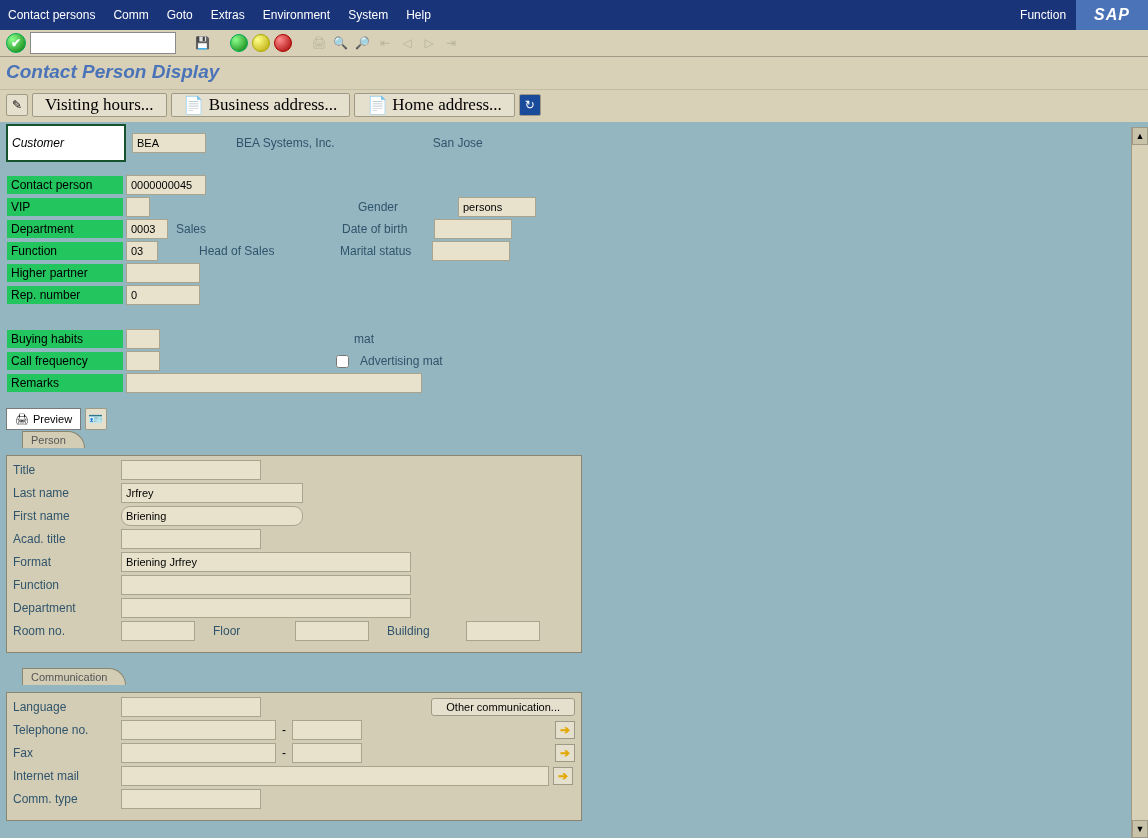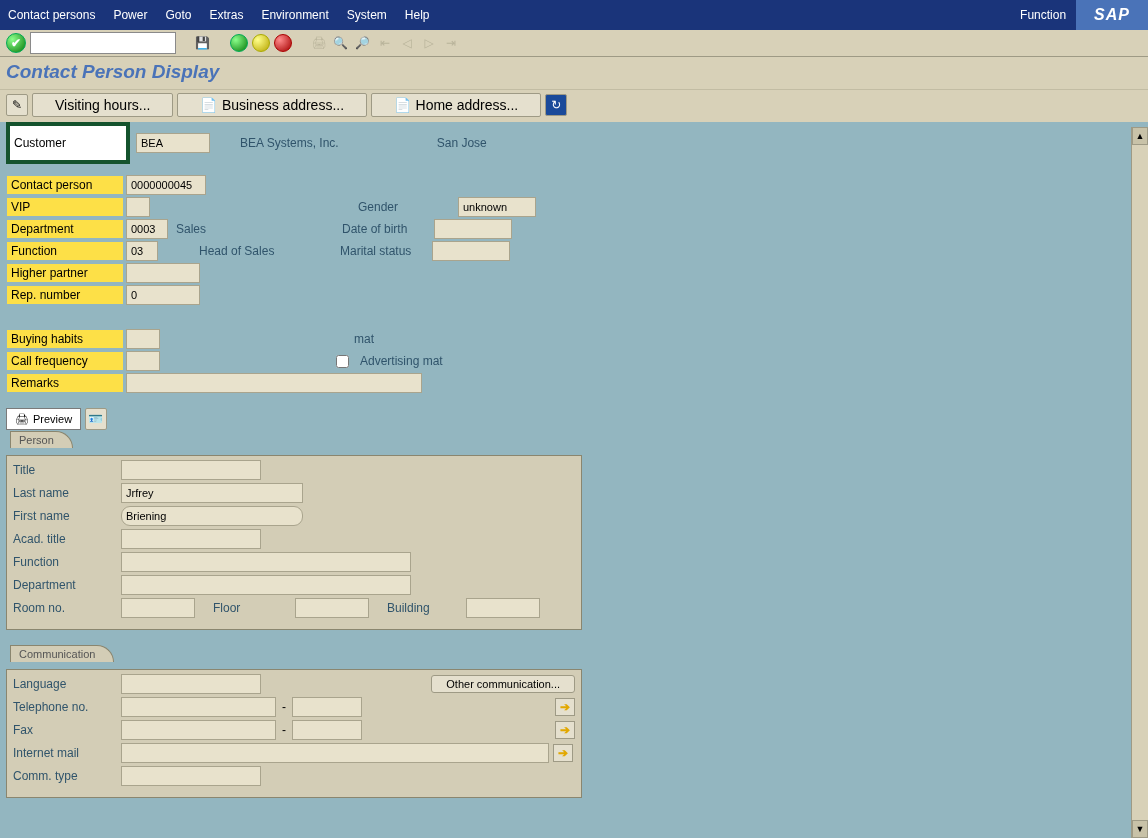--- a/index.html
+++ b/index.html
@@ -16,51 +16,51 @@
   .tb-sep{width:10px;}
   .green-check{width:18px;height:18px;border-radius:50%;background:radial-gradient(circle at 30% 30%,#8bff8b,#097a09);border:1px solid #0a5;display:flex;align-items:center;justify-content:center;color:#fff;font-weight:bold;}
   .round{border-radius:50%;width:16px;height:16px;}
   .r-green{background:radial-gradient(circle at 30% 30%,#8bff8b,#097a09);border:1px solid #0a5;}
   .r-yellow{background:radial-gradient(circle at 30% 30%,#ffff8b,#b7a400);border:1px solid #aa0;}
   .r-red{background:radial-gradient(circle at 30% 30%,#ff8b8b,#a40000);border:1px solid #a00;}
   
   .page-title{background:#d8d1b8;padding:4px 6px 6px 6px;font-size:19px;font-weight:bold;font-style:italic;color:#4a73b8;}
   
   .app-toolbar{background:#d8d1b8;padding:3px 6px 5px 6px;border-top:1px solid #c2bca3;display:flex;align-items:center;gap:4px;}
-  .app-btn{background:#e5e0ce;border:1px solid #9e9a85;border-radius:2px;padding:2px 22px;cursor:pointer;display:inline-flex;align-items:center;gap:4px;height:18px;font-size:14px;}
+  .app-btn{background:#e5e0ce;border:1px solid #9e9a85;border-radius:2px;padding:2px 12px;cursor:pointer;display:inline-flex;align-items:center;gap:4px;height:18px;font-size:17px;font-family:Liberation Serif, serif;}
   .icon-btn{background:#e5e0ce;border:1px solid #9e9a85;border-radius:2px;width:20px;height:20px;display:inline-flex;align-items:center;justify-content:center;cursor:pointer;}
   
   .content{padding:10px 6px;}
   .row{display:flex;align-items:center;height:22px;}
-  .lbl{background:#fde047;border:1px solid #93b6c0;padding:2px 4px;display:inline-flex;align-items:center;}
-  .lbl-boxed{background:#fff;border:4px solid #14532d;padding:10px 4px;display:inline-flex;align-items:center;}
+  .lbl{background:#22c55e;border:1px solid #93b6c0;padding:2px 4px;display:inline-flex;align-items:center;}
+  .lbl-boxed{background:#fff;border:2px solid #14532d;padding:10px 4px;display:inline-flex;align-items:center;font-style:italic;}
   .fld{background:#e8e2cc;border:1px solid #a9a48d;padding:0 4px;height:18px;display:inline-flex;align-items:center;font-size:11px;}
   .static{color:#30546b;padding-left:8px;}
   
   .tabbox{background:#d3cdb6;border:1px solid #8a866f;margin-top:8px;width:574px;}
-  .tabtitle{display:inline-block;background:#d3cdb6;border:1px solid #8a866f;border-bottom:none;border-radius:0 18px 0 0;padding:2px 18px 2px 8px;font-size:11px;color:#555;position:relative;top:1px;margin-left:4px;}
+  .tabtitle{display:inline-block;background:#d3cdb6;border:1px solid #8a866f;border-bottom:none;border-radius:0 18px 0 0;padding:2px 18px 2px 8px;font-size:11px;color:#555;position:relative;top:1px;margin-left:16px;}
   .tabbody{padding:4px 6px 8px 6px;}
   .trow{display:flex;align-items:center;margin-bottom:3px;}
   .tlbl{color:#30546b;width:108px;}
   
   .prev-bar{margin-top:14px;display:flex;gap:4px;}
   .prev-btn{background:#fff;border:1px solid #7a7a7a;padding:2px 8px;cursor:pointer;display:inline-flex;align-items:center;gap:4px;font-size:11px;}
   .other-btn{background:#e5e0ce;border:1px solid #9e9a85;border-radius:3px;padding:2px 14px;font-size:11px;cursor:pointer;}
   .more-btn{width:18px;height:16px;background:#e5e0ce;border:1px solid #9e9a85;display:inline-flex;align-items:center;justify-content:center;cursor:pointer;margin-left:4px;}
   .arrow-rt{color:#e2a800;font-weight:bold;}
   
   .vsb{position:absolute;right:0;top:127px;bottom:0;width:16px;background:#d8d1b8;border-left:1px solid #9e9a85;display:flex;flex-direction:column;justify-content:space-between;}
   .vsb .arr{height:16px;background:#c8c2a8;border:1px solid #9e9a85;display:flex;align-items:center;justify-content:center;font-size:9px;cursor:pointer;}
 </style>
 </head>
 <body>
 
 <div class="menubar">
   <span class="menu-item">Contact persons</span>
-  <span class="menu-item">Power</span>
+  <span class="menu-item">Comm</span>
   <span class="menu-item">Goto</span>
   <span class="menu-item">Extras</span>
   <span class="menu-item">Environment</span>
   <span class="menu-item">System</span>
   <span class="menu-item">Help</span>
   <div class="right">
     <span>Function</span>
     <div class="sap-logo">SAP</div>
   </div>
 </div>
@@ -118,21 +118,21 @@
   <div style="height:20px;"></div>
 
   <div class="row">
     <span class="lbl" style="width:108px;">Contact person</span>
     <span class="fld" style="width:70px;margin-left:2px;">0000000045</span>
   </div>
   <div class="row">
     <span class="lbl" style="width:108px;">VIP</span>
     <span class="fld" style="width:14px;margin-left:2px;"></span>
     <span class="static" style="margin-left:200px;width:100px;display:inline-block;">Gender</span>
-    <span class="fld" style="width:68px;">unknown</span>
+    <span class="fld" style="width:68px;">persons</span>
   </div>
   <div class="row">
     <span class="lbl" style="width:108px;">Department</span>
     <span class="fld" style="width:32px;margin-left:2px;">0003</span>
     <span class="static">Sales</span>
     <span class="static" style="position:absolute;left:334px;width:100px;">Date of birth</span>
     <span class="fld" style="position:absolute;left:434px;width:68px;"></span>
   </div>
   <div class="row" style="position:relative;">
     <span class="lbl" style="width:108px;">Function</span>
@@ -188,20 +188,24 @@
             <span class="tlbl">Last name</span>
             <span class="fld" style="width:172px;">Jrfrey</span>
           </div>
         <div class="trow">
             <span class="tlbl">First name</span>
             <span class="fld" style="width:172px;border-radius:9px;">Briening</span>
           </div>
         <div class="trow">
             <span class="tlbl">Acad. title</span>
             <span class="fld" style="width:130px;"></span>
+          </div>
+        <div class="trow">
+            <span class="tlbl">Format</span>
+            <span class="fld" style="width:280px;">Briening Jrfrey</span>
           </div>
         <div class="trow">
             <span class="tlbl">Function</span>
             <span class="fld" style="width:280px;"></span>
           </div>
         <div class="trow">
             <span class="tlbl">Department</span>
             <span class="fld" style="width:280px;"></span>
           </div>
         <div class="trow">

